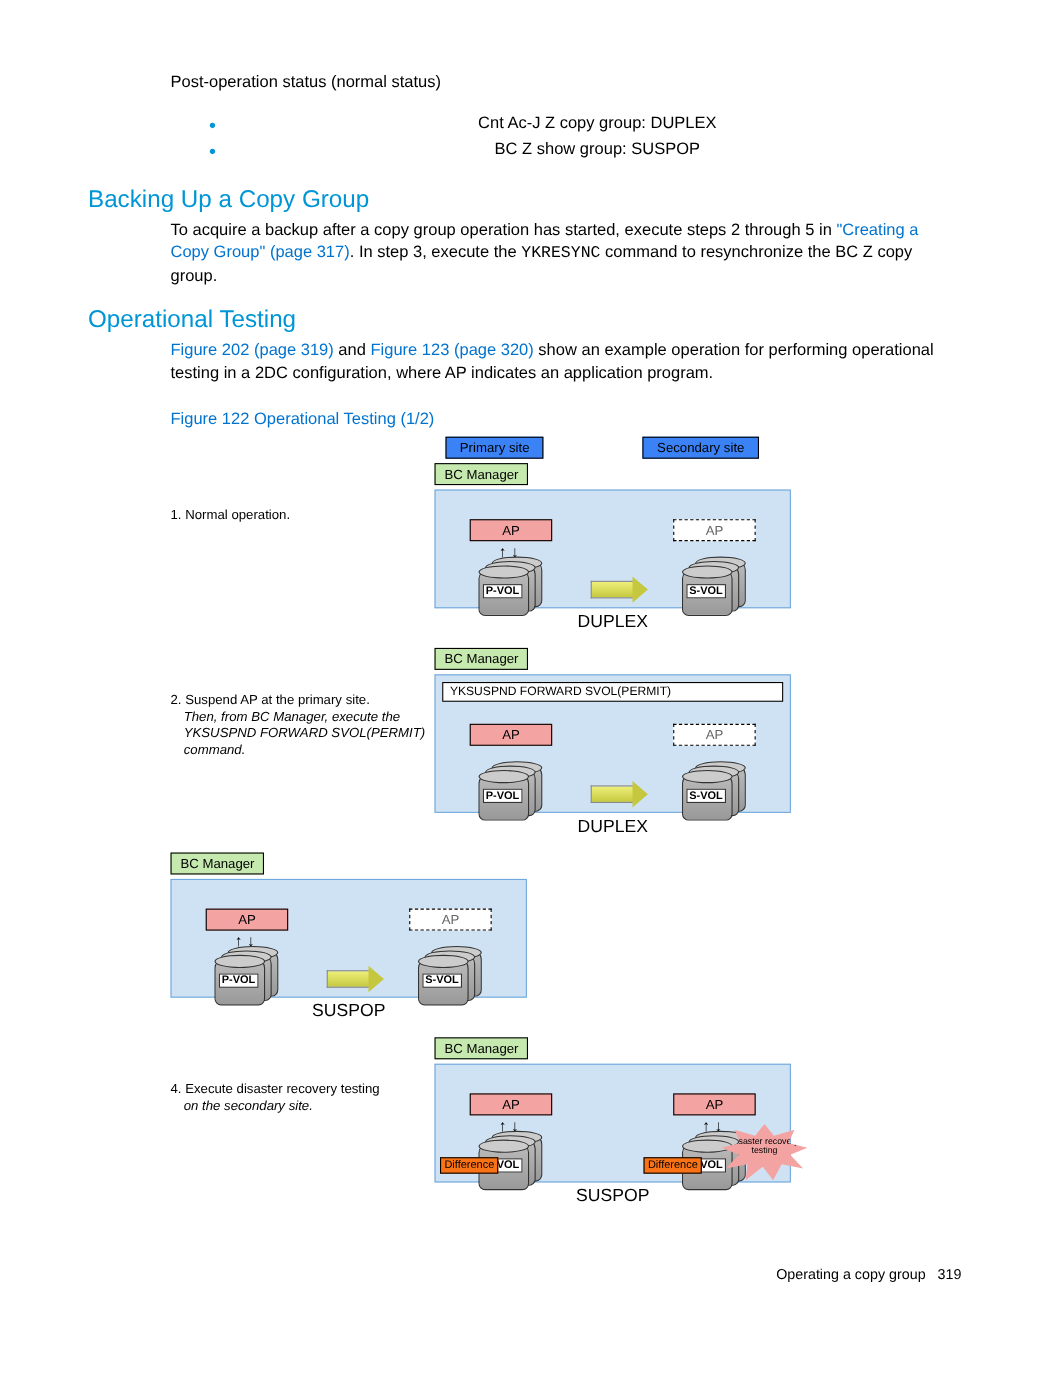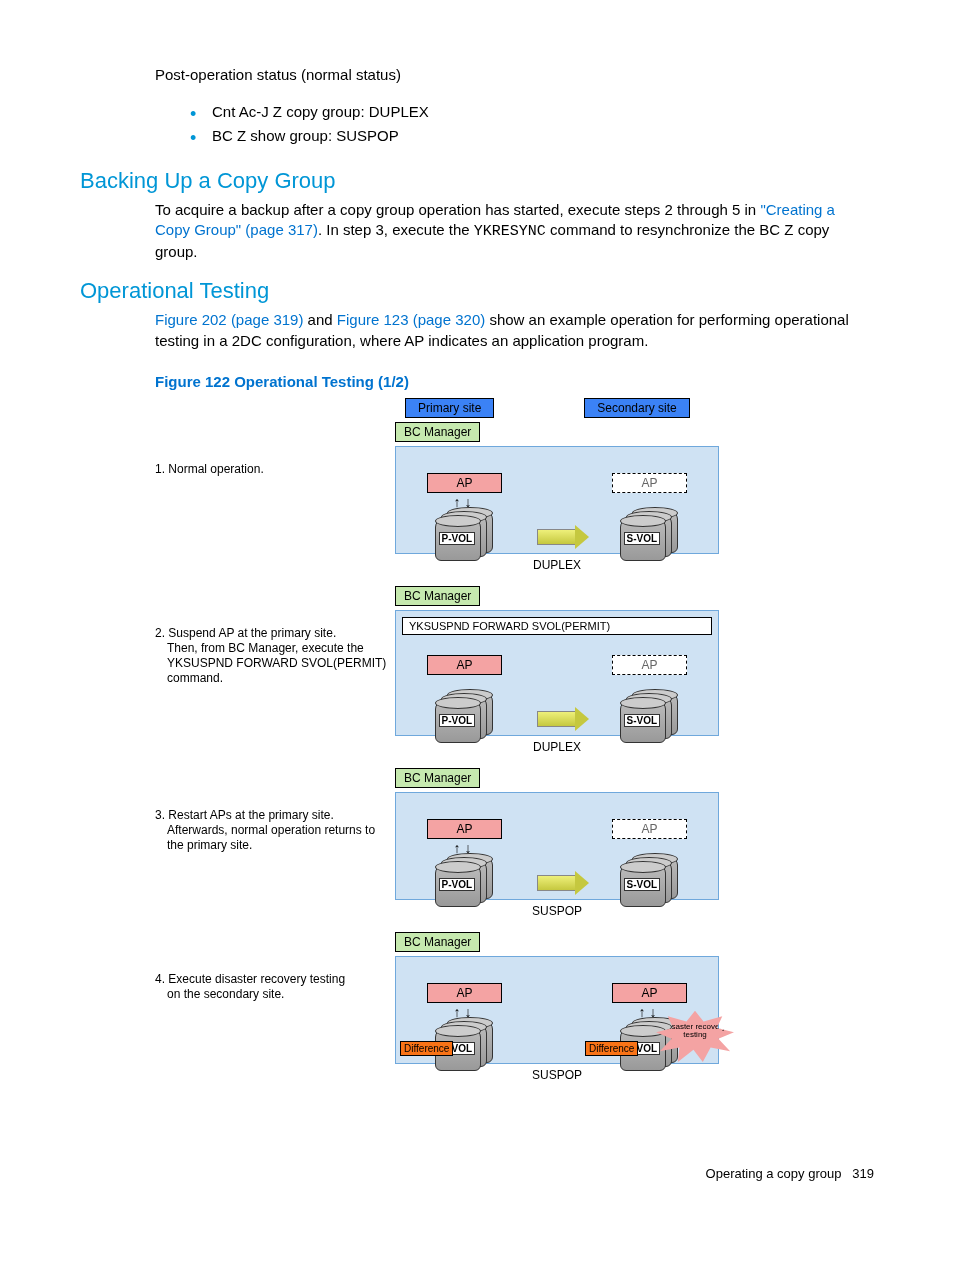--- a/index.html
+++ b/index.html
@@ -15,20 +15,21 @@
   }
   .indent1 { margin-left: 75px; }
   .body-text {
     font-size: 15px;
     line-height: 1.3;
   }
   ul.bullets {
     margin: 8px 0 20px 0;
     padding-left: 110px;
     list-style: none;
+    text-align: center;
   }
   ul.bullets li {
     position: relative;
     padding-left: 22px;
     font-size: 15px;
     line-height: 1.6;
   }
   ul.bullets li::before {
     content: "•";
     position: absolute;
@@ -45,21 +46,21 @@
   }
   .para {
     margin: 6px 0 6px 75px;
     font-size: 15px;
     line-height: 1.35;
   }
   a.xref { color: #0073cf; text-decoration: none; }
   .mono { font-family: "Courier New", monospace; }
   .figure-caption {
     color: #0073cf;
-    font-weight: bold;
+    font-weight: normal;
     font-size: 15px;
     margin: 22px 0 8px 75px;
   }
   .figure-area {
     margin-left: 75px;
     font-size: 12px;
   }
   .site-headers {
     display: flex;
     margin-left: 250px;
@@ -79,20 +80,21 @@
   }
   .step-text {
     width: 240px;
     font-size: 12px;
     padding-top: 40px;
     line-height: 1.25;
   }
   .step-text .indent-sub {
     padding-left: 12px;
     display: block;
+    font-style: italic;
   }
   .diagram-box {
     border: 1px solid #6fa8dc;
     background: #cfe2f3;
     padding: 6px;
     position: relative;
     width: 310px;
   }
   .bc-manager {
     border: 1px solid #000;
@@ -190,21 +192,21 @@
     content: "";
     position: absolute;
     right: -12px;
     top: -4px;
     border-left: 14px solid #c5c83f;
     border-top: 12px solid transparent;
     border-bottom: 12px solid transparent;
   }
   .status-label {
     text-align: center;
-    font-size: 12px;
+    font-size: 16px;
     margin-top: 4px;
   }
   .diff-label {
     position: absolute;
     left: -2px;
     top: 58px;
     border: 1px solid #000;
     background: #f97316;
     font-size: 10px;
     padding: 1px 3px;
@@ -219,21 +221,20 @@
     background: #f4a3a3;
     clip-path: polygon(50% 0%, 61% 20%, 85% 10%, 78% 32%, 100% 40%, 80% 52%, 95% 75%, 70% 68%, 60% 95%, 48% 72%, 28% 95%, 30% 68%, 5% 75%, 20% 52%, 0% 40%, 22% 32%, 15% 10%, 39% 20%);
     z-index: 7;
     font-size: 8px;
     text-align: center;
     line-height: 1;
     padding-top: 12px;
   }
   .footer {
     position: relative;
-    margin-top: 30px;
     padding-right: 80px;
     text-align: right;
     font-size: 13px;
   }
 </style>
 </head>
 <body>
 
 <div class="page">
   <p class="body-text indent1">Post-operation status (normal status)</p>
@@ -324,24 +325,20 @@
                 <div class="vol-label">S-VOL</div>
               </div>
             </div>
           </div>
         </div>
         <div class="status-label">DUPLEX</div>
       </div>
     </div>
 
     <div class="step-row">
-      <div class="step-text">
-        <span>3. Restart APs at the primary site.</span>
-        <span class="indent-sub">Afterwards, normal operation returns to the primary site.</span>
-      </div>
       <div>
         <div class="bc-manager">BC Manager</div>
         <div class="diagram-box">
           <div class="sites-flex">
             <div class="site-col">
               <div class="ap-box ap-primary">AP</div>
               <div class="arrows-updown">↑↓</div>
               <div class="vol-stack">
                 <div class="cyl cyl1"></div>
                   <div class="cyl cyl2"></div>

